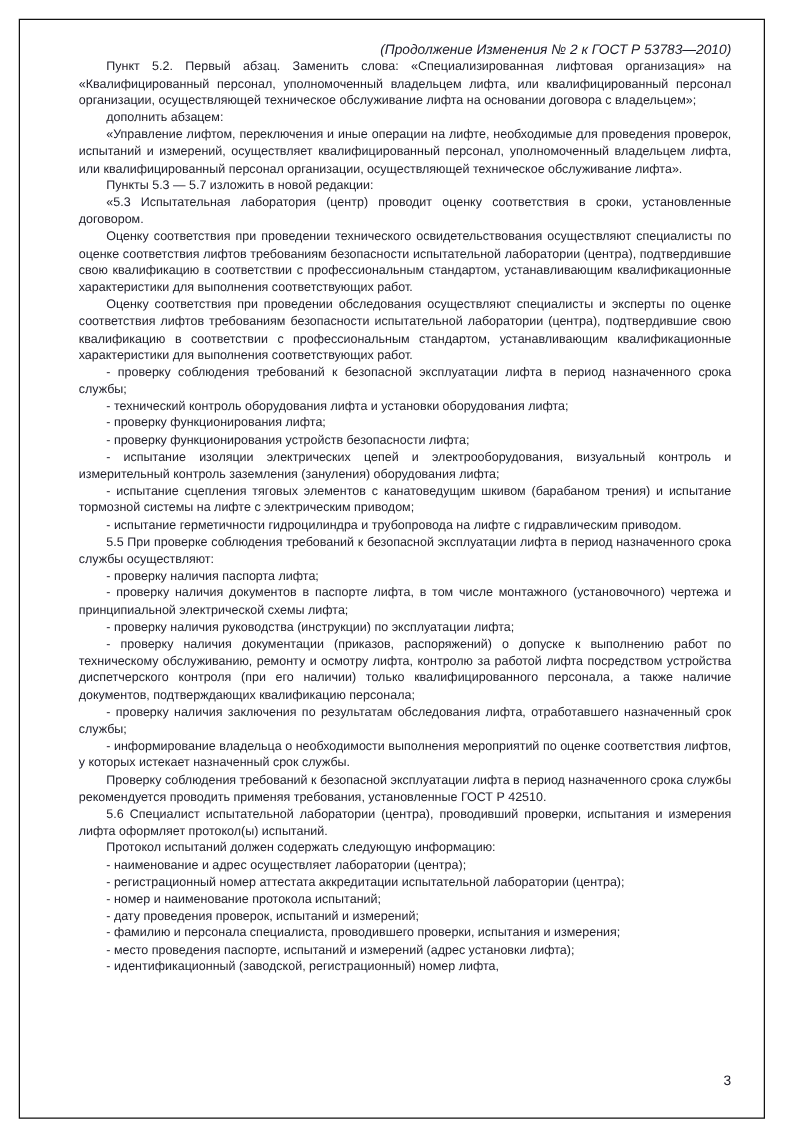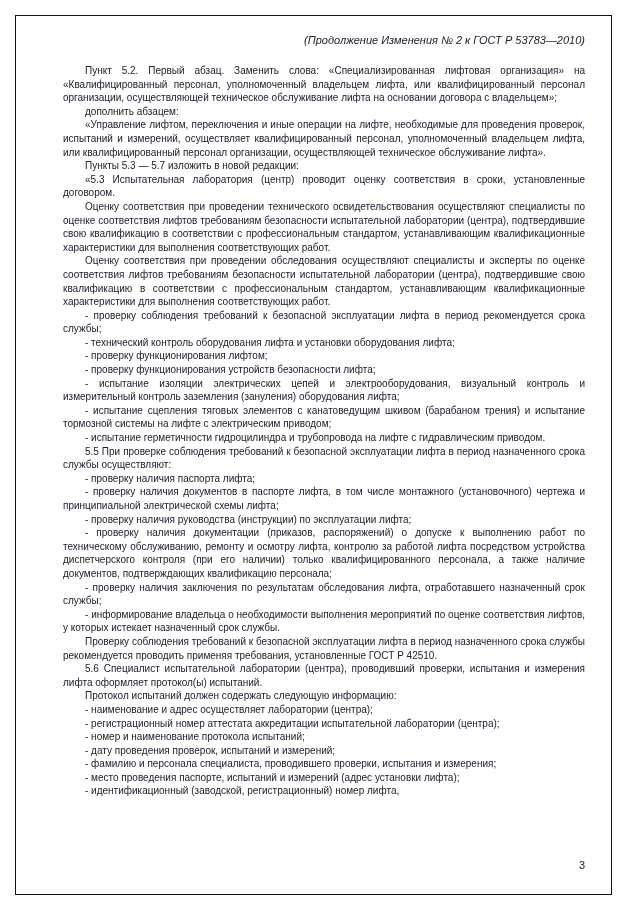--- a/index.html
+++ b/index.html
@@ -30,21 +30,20 @@
     position: absolute;
     left: 63px;
     top: 33px;
     width: 522px;
   }
   .running-header {
     font-size: 11px;
     font-style: italic;
     text-align: right;
     line-height: 14px;
-    margin-bottom: 17px;
     color: #20202c;
   }
   .doc-body p {
     margin: 0;
     font-size: 10px;
     line-height: 13.6px;
     text-align: justify;
     text-indent: 22px;
     color: #20202c;
   }
@@ -64,23 +63,23 @@
   <div class="content">
     <div class="running-header">(Продолжение Изменения № 2 к ГОСТ Р 53783—2010)</div>
     <div class="doc-body">
         <p>Пункт 5.2. Первый абзац. Заменить слова: «Специализированная лифтовая организация» на «Квалифицированный персонал, уполномоченный владельцем лифта, или квалифицированный персонал организации, осуществляющей техническое обслуживание лифта на основании договора с владельцем»;</p>
         <p>дополнить абзацем:</p>
         <p>«Управление лифтом, переключения и иные операции на лифте, необходимые для проведения проверок, испытаний и измерений, осуществляет квалифицированный персонал, уполномоченный владельцем лифта, или квалифицированный персонал организации, осуществляющей техническое обслуживание лифта».</p>
         <p>Пункты 5.3 — 5.7 изложить в новой редакции:</p>
         <p>«5.3 Испытательная лаборатория (центр) проводит оценку соответствия в сроки, установленные договором.</p>
         <p>Оценку соответствия при проведении технического освидетельствования осуществляют специалисты по оценке соответствия лифтов требованиям безопасности испытательной лаборатории (центра), подтвердившие свою квалификацию в соответствии с профессиональным стандартом, устанавливающим квалификационные характеристики для выполнения соответствующих работ.</p>
         <p>Оценку соответствия при проведении обследования осуществляют специалисты и эксперты по оценке соответствия лифтов требованиям безопасности испытательной лаборатории (центра), подтвердившие свою квалификацию в соответствии с профессиональным стандартом, устанавливающим квалификационные характеристики для выполнения соответствующих работ.</p>
-        <p>- проверку соблюдения требований к безопасной эксплуатации лифта в период рекомендуется срока службы;</p>
+        <p>- проверку соблюдения требований к безопасной эксплуатации лифта в период назначенного срока службы;</p>
         <p>- технический контроль оборудования лифта и установки оборудования лифта;</p>
-        <p>- проверку функционирования лифтом;</p>
+        <p>- проверку функционирования лифта;</p>
         <p>- проверку функционирования устройств безопасности лифта;</p>
         <p>- испытание изоляции электрических цепей и электрооборудования, визуальный контроль и измерительный контроль заземления (зануления) оборудования лифта;</p>
         <p>- испытание сцепления тяговых элементов с канатоведущим шкивом (барабаном трения) и испытание тормозной системы на лифте с электрическим приводом;</p>
         <p>- испытание герметичности гидроцилиндра и трубопровода на лифте с гидравлическим приводом.</p>
         <p>5.5 При проверке соблюдения требований к безопасной эксплуатации лифта в период назначенного срока службы осуществляют:</p>
         <p>- проверку наличия паспорта лифта;</p>
         <p>- проверку наличия документов в паспорте лифта, в том числе монтажного (установочного) чертежа и принципиальной электрической схемы лифта;</p>
         <p>- проверку наличия руководства (инструкции) по эксплуатации лифта;</p>
         <p>- проверку наличия документации (приказов, распоряжений) о допуске к выполнению работ по техническому обслуживанию, ремонту и осмотру лифта, контролю за работой лифта посредством устройства диспетчерского контроля (при его наличии) только квалифицированного персонала, а также наличие документов, подтверждающих квалификацию персонала;</p>
         <p>- проверку наличия заключения по результатам обследования лифта, отработавшего назначенный срок службы;</p>

